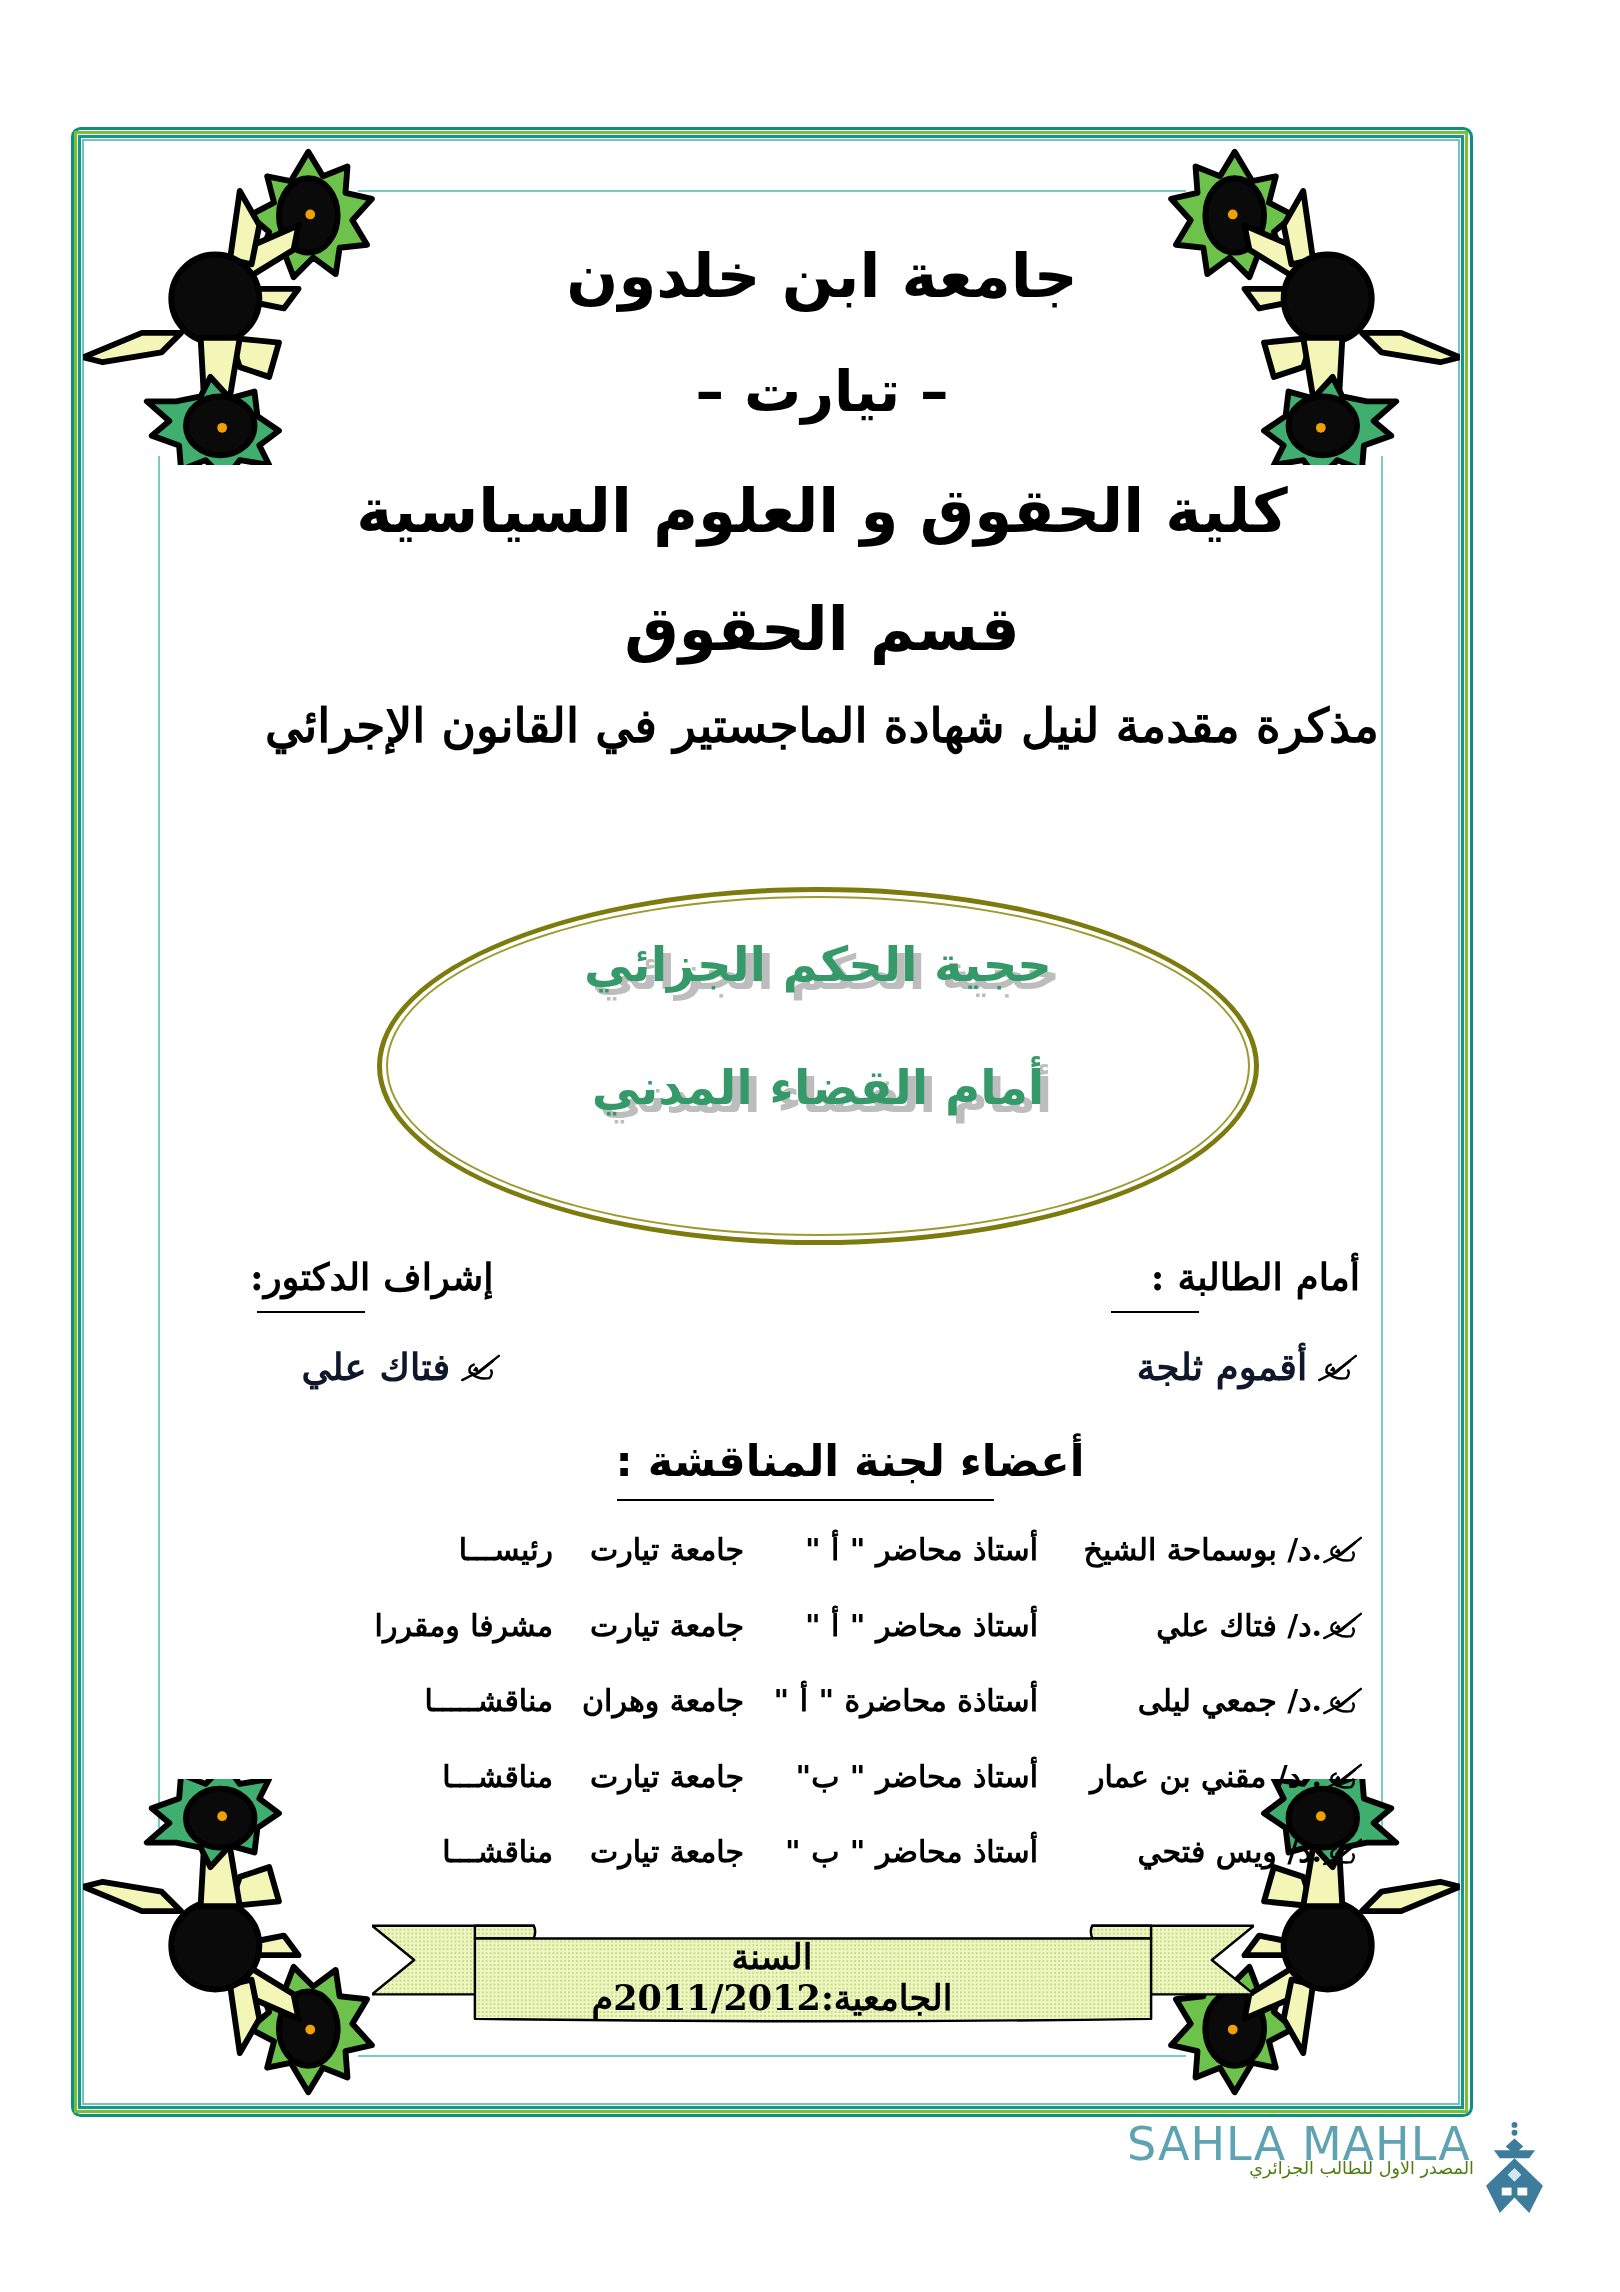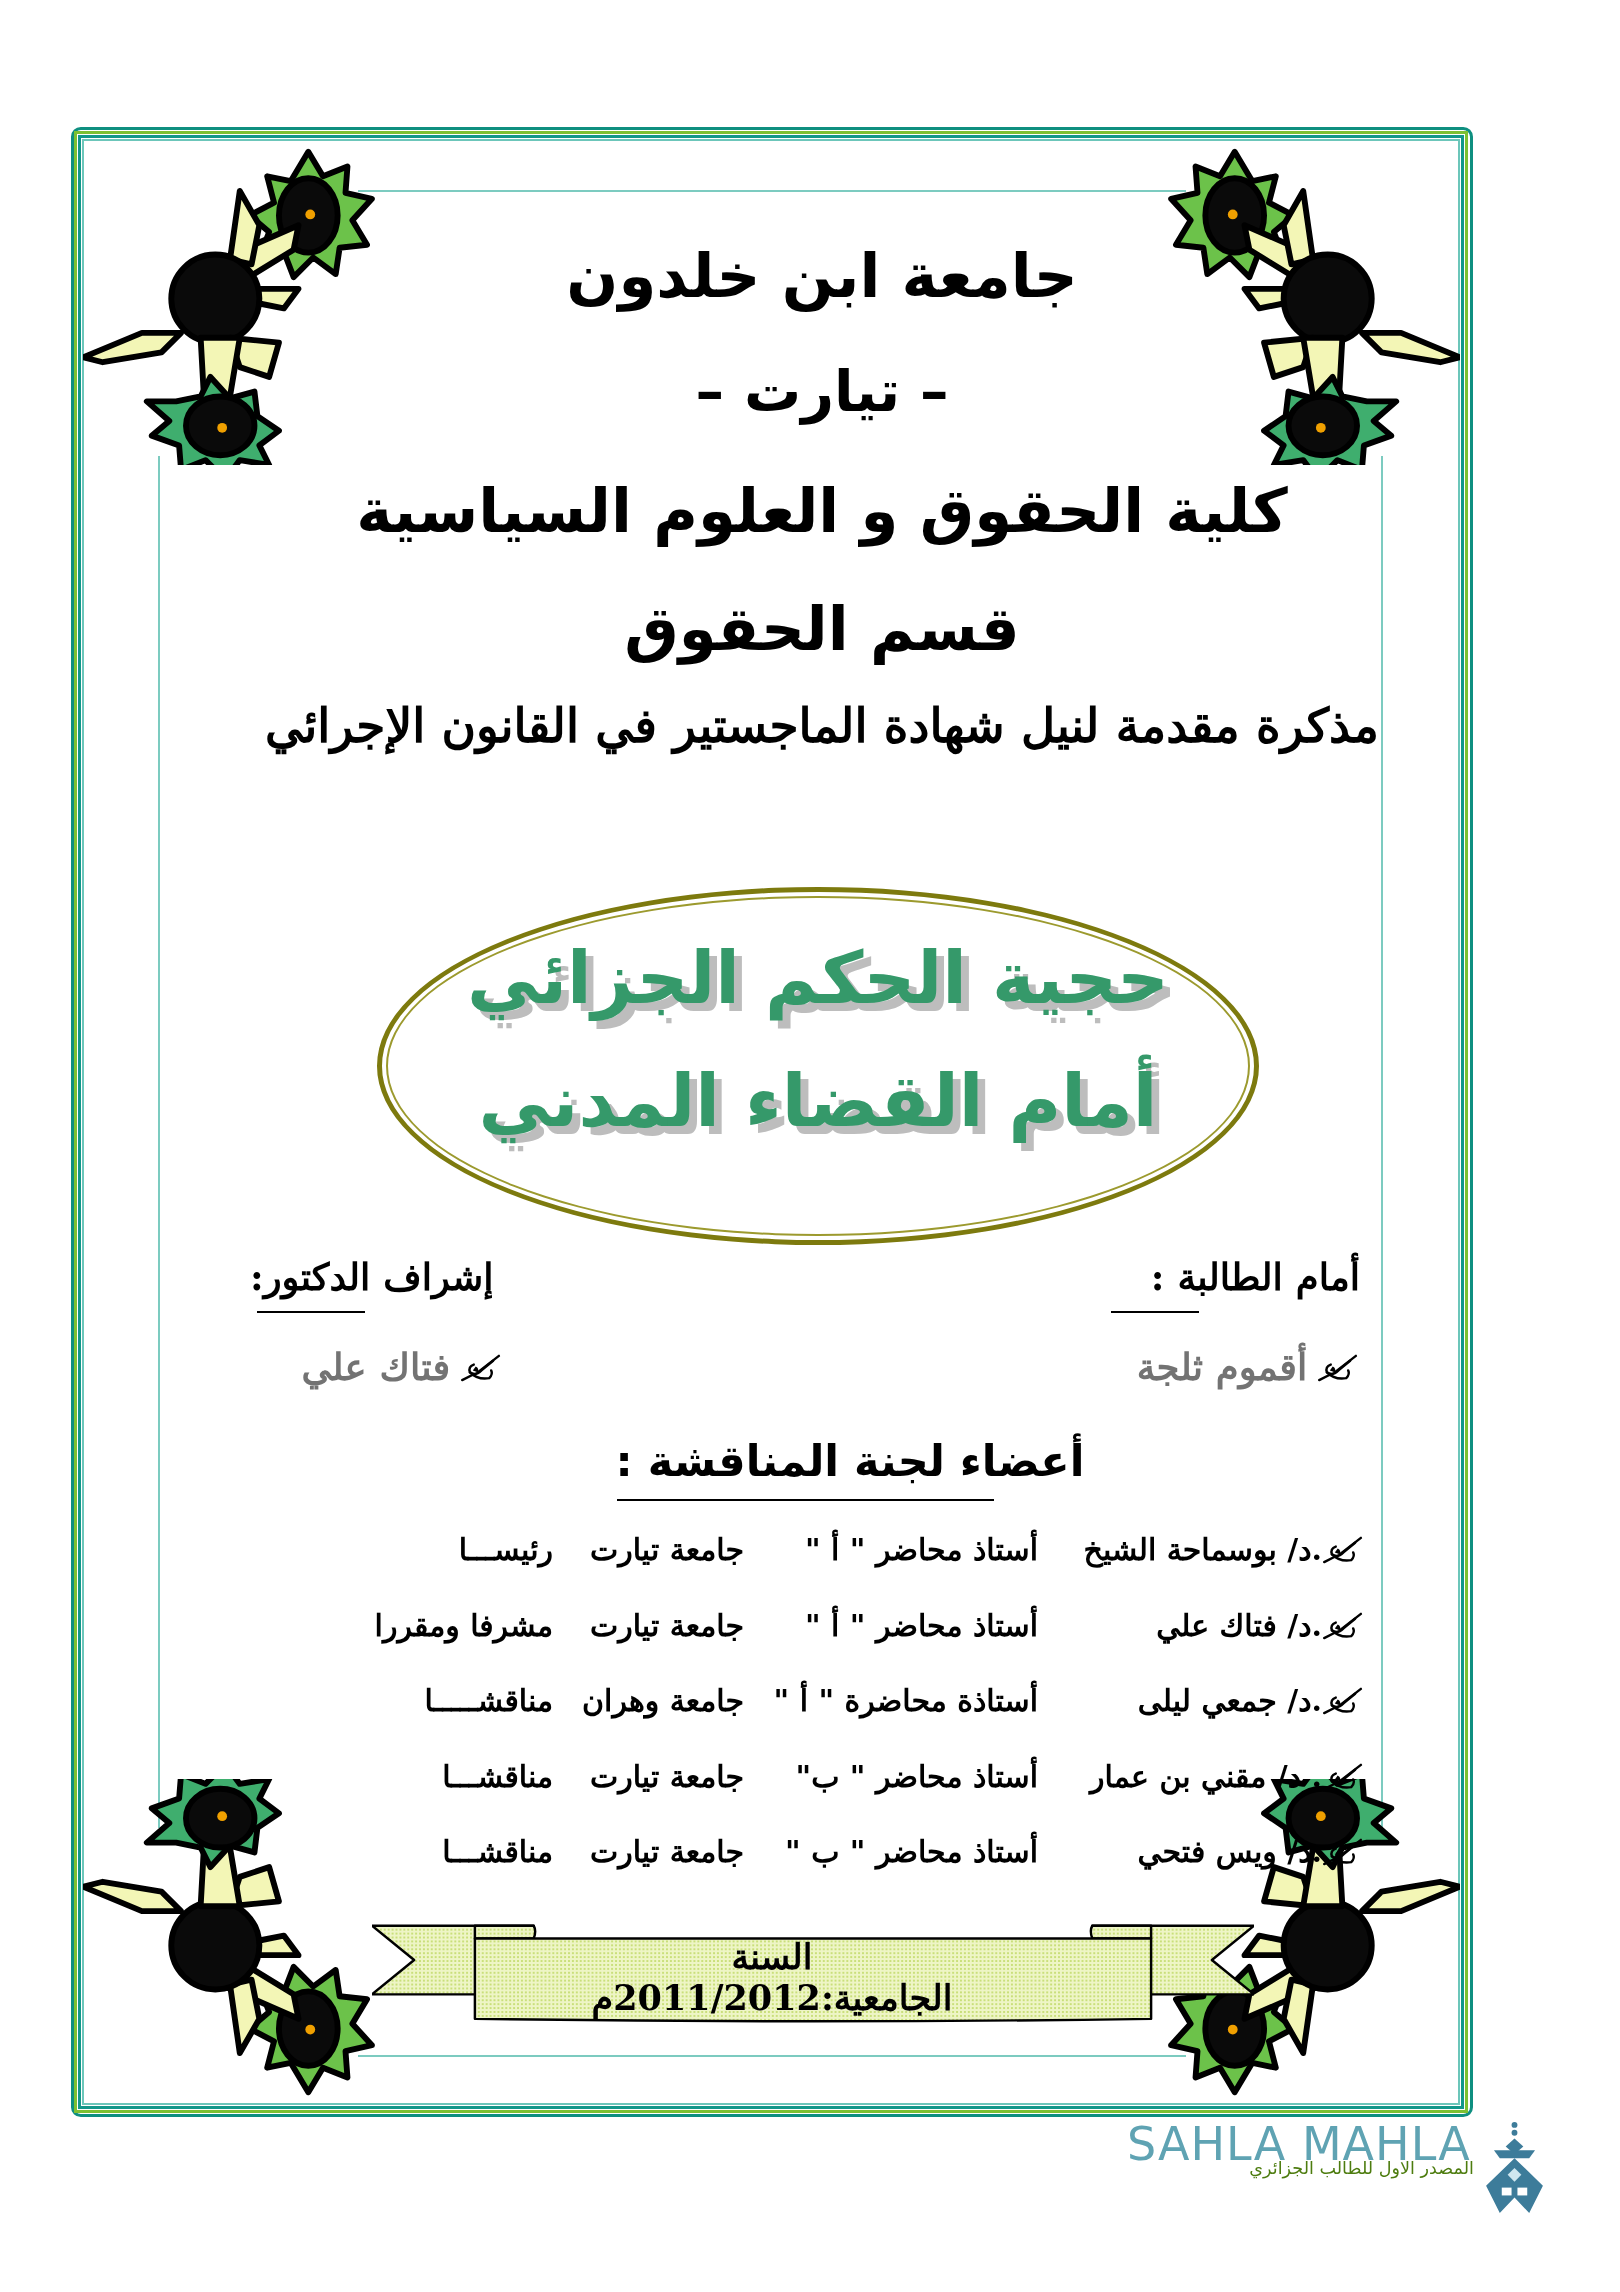--- a/index.html
+++ b/index.html
@@ -36,33 +36,33 @@
     .t-city { top: 358px; font-size: 57px; font-family: "DejaVu Sans", sans-serif; }
     .t-faculty { top: 475px; font-size: 61px; font-family: "DejaVu Sans", sans-serif; }
     .t-dept { top: 593px; font-size: 61px; font-family: "DejaVu Sans", sans-serif; }
     .t-memo { top: 698px; font-size: 47px; font-family: "DejaVu Serif", serif; }
 
     
     .ellipse-wrap { position: absolute; left: 377px; top: 887px; width: 882px; height: 358px; }
     .ellipse-outer { position: absolute; inset: 0; border: 5.9px solid #7d7a0e; border-radius: 50%; box-sizing: border-box; }
     .ellipse-inner { position: absolute; left: 8.8px; top: 8.8px; right: 8.8px; bottom: 8.8px; border: 2px solid #9c9a2e; border-radius: 50%; box-sizing: border-box; }
     .ellipse-text { position: absolute; left: 0; right: 0; text-align: center; color: #35996a;
-      font-family: "DejaVu Sans", sans-serif; font-weight: bold; font-size: 72px;
+      font-family: "DejaVu Sans", sans-serif; font-weight: bold; font-size: 48px;
       text-shadow: 7.8px 7.8px 0 #bdbdbd; }
     .ellipse-l1 { top: 49px; }
     .ellipse-l2 { top: 172px; }
 
     
     .label { position: absolute; font-family: "DejaVu Serif", serif; font-weight: bold; font-size: 37px; color: #000; }
     .lbl-student { right: 260px; top: 1255px; }
     .lbl-super { left: 250px; top: 1255px; }
     .rule { position: absolute; height: 0; border-top: 2.9px solid #000; }
     .rule-student { left: 1111px; width: 88px; top: 1311px; }
     .rule-super { left: 257px; width: 108px; top: 1311px; }
-    .name { position: absolute; font-family: "DejaVu Serif", serif; font-weight: bold; font-size: 37px; color: #737373; display: flex; align-items: center; gap: 9.8px; direction: rtl; }
+    .name { position: absolute; font-family: "DejaVu Serif", serif; font-weight: bold; font-size: 37px; color: #0f172a; display: flex; align-items: center; gap: 9.8px; direction: rtl; }
     .name-student { right: 260px; top: 1345px; }
     .name-super { right: 1117px; top: 1345px; }
 
     .pen { display: inline-block; width: 43px; height: 29px; }
     .pen svg { width: 100%; height: 100%; display: block; }
 
     .committee-title { position: absolute; left: 0; width: 1620px; top: 1436px; text-align: center;
       font-family: "DejaVu Sans", sans-serif; font-weight: bold; font-size: 43px; color: #000; padding-left: 40px; }
 
     .member { position: absolute; right: 255px; height: 51px; direction: rtl; display: flex; align-items: center;

